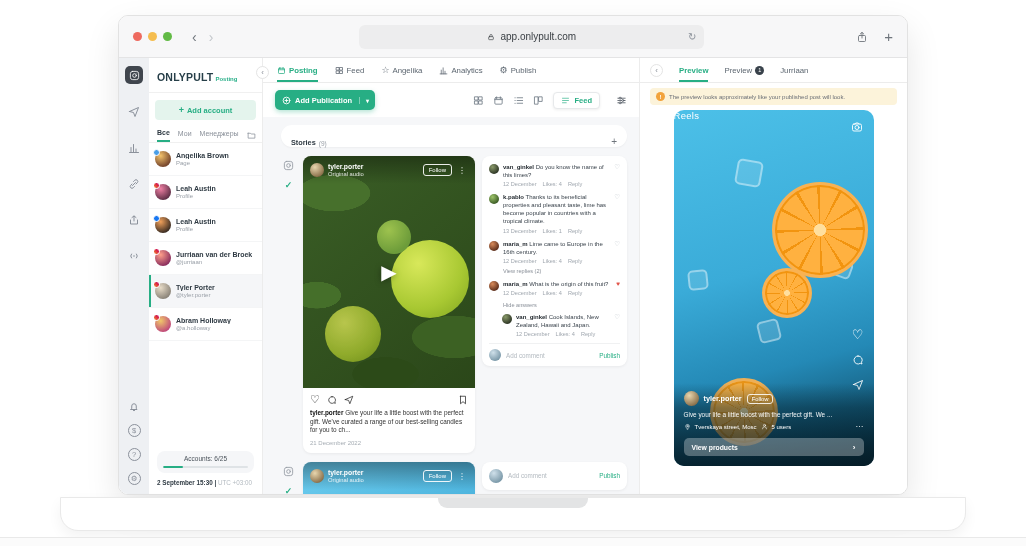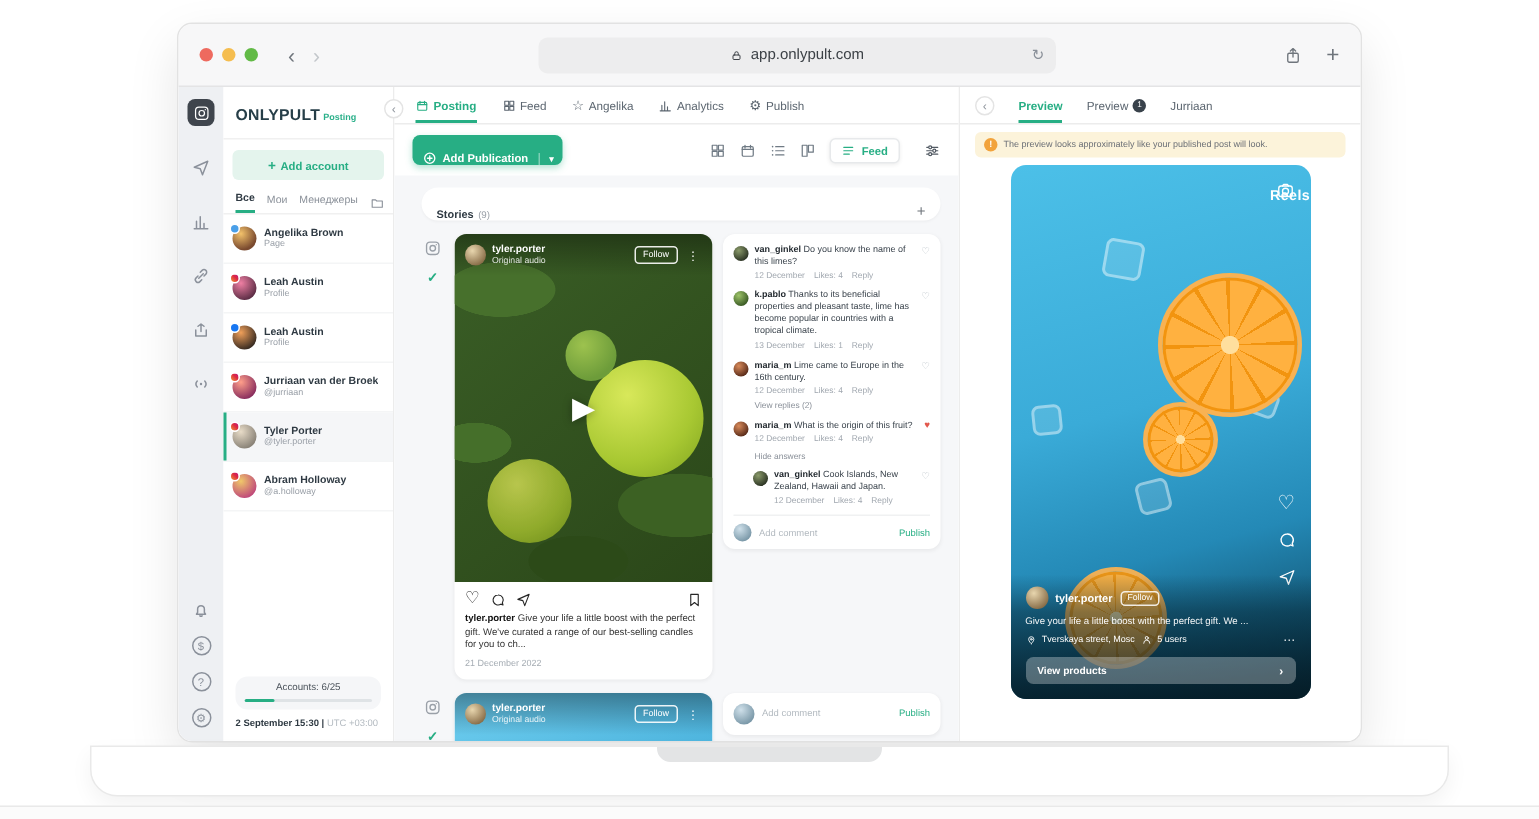--- a/index.html
+++ b/index.html
@@ -73,21 +73,21 @@
 .date-row .tz{color:#b3bac0;font-weight:normal}
 
 
 .main{flex:1;min-width:0;display:flex;flex-direction:column;background:#fff;position:relative}
 .main-tabs{height:25px;display:flex;align-items:center;gap:17px;padding-left:14px;border-bottom:1px solid #ececec;font-size:7.8px;color:#5c6670}
 .mtab{display:flex;align-items:center;gap:3px;height:100%;position:relative}
 .mtab .ic{width:9px;height:9px}
 .mtab.active{color:#27ae84;font-weight:bold}
 .mtab.active::after{content:"";position:absolute;left:0;right:0;bottom:0;height:2px;background:#27ae84}
 .toolbar{height:34px;display:flex;align-items:center;padding:0 12px;gap:8px}
-.add-pub{height:20px;background:#27ae84;color:#fff;border-radius:5px;display:flex;align-items:flex-end;font-size:7.5px;font-weight:bold;box-shadow:0 2px 5px rgba(39,174,132,.35)}
+.add-pub{height:20px;background:#27ae84;color:#fff;border-radius:5px;display:flex;align-items:center;font-size:7.5px;font-weight:bold;box-shadow:0 2px 5px rgba(39,174,132,.35)}
 .add-pub .seg1{display:flex;align-items:center;gap:4px;padding:0 7px}
 .add-pub .seg2{padding:0 6px;border-left:1px solid rgba(255,255,255,.4);font-size:6px}
 .add-pub .ic{width:9px;height:9px;stroke-width:2.4}
 .views{margin-left:auto;display:flex;align-items:center;gap:9px;color:#6f7a84}
 .views .ic{width:11px;height:11px;stroke-width:1.8}
 .feed-pill{display:flex;align-items:center;gap:4px;background:#fff;border:1px solid #e7e9eb;box-shadow:0 1px 3px rgba(0,0,0,.07);border-radius:4px;padding:3px 7px;color:#27ae84;font-size:7.5px;font-weight:bold}
 .feed-pill .ic{width:9px;height:9px}
 .sliders{margin-left:7px;color:#525a63}
 .scroll{flex:1;background:#f6f7f9;padding:8px 12px 0 18px;overflow:hidden}
 .stories-bar{background:#fff;border-radius:11px;height:22px;display:flex;align-items:flex-end;padding:0 10px;box-shadow:0 1px 2px rgba(0,0,0,.04);font-size:7.3px}
@@ -155,21 +155,21 @@
 .ptab.active::after{content:"";position:absolute;left:0;right:0;bottom:0;height:2px;background:#27ae84}
 .pbadge{width:9px;height:9px;border-radius:50%;background:#39424b;color:#fff;font-size:5.5px;display:flex;align-items:center;justify-content:center}
 .notice{margin:5px 10px 0;background:#fcf3da;border-radius:4px;padding:4px 6px;display:flex;align-items:center;gap:4px;font-size:6px;color:#6b6f76}
 .notice-ic{width:9px;height:9px;border-radius:50%;background:#f2a33c;color:#fff;font-size:6px;font-weight:bold;display:flex;align-items:center;justify-content:center;flex:none}
 .phone{margin:5px auto 0;width:200px;height:356px;border-radius:10px;overflow:hidden;position:relative;background:linear-gradient(165deg,#4cc0e8 0%,#3aabd8 45%,#2489b6 70%,#11516e 90%,#0a2e3d 100%)}
 .cube{position:absolute;border:2px solid rgba(255,255,255,.4);background:rgba(255,255,255,.12);border-radius:5px}
 .cube1{width:26px;height:26px;left:62px;top:50px;transform:rotate(10deg)}
 .cube2{width:22px;height:22px;left:84px;top:210px;transform:rotate(-14deg)}
 .cube3{width:18px;height:18px;left:160px;top:150px;transform:rotate(20deg)}
 .cube4{width:20px;height:20px;left:14px;top:160px;transform:rotate(-6deg)}
-.reels-title{position:absolute;top:15px;left:0;right:0;text-align:right;color:#fff;font-size:9.5px;font-weight:bold;letter-spacing:.3px}
+.reels-title{position:absolute;top:0;left:0;right:0;text-align:left;color:#fff;font-size:9.5px;font-weight:normal;letter-spacing:.3px}
 .phone-cam{position:absolute;top:11px;right:11px;color:#fff}
 .slice-big{position:absolute;width:96px;height:96px;right:6px;top:72px}
 .slice-small{position:absolute;width:50px;height:50px;left:88px;top:158px}
 .slice-low{position:absolute;width:68px;height:68px;left:36px;top:268px;opacity:.95}
 .phone-icons{position:absolute;right:10px;top:218px;display:flex;flex-direction:column;align-items:center;gap:13px;color:#fff}
 .phone-icons .hg{font-size:13px;line-height:1}
 .phone-icons .ic{width:12px;height:12px;stroke-width:1.8}
 .phone-overlay{position:absolute;left:0;right:0;bottom:0;padding:8px 10px 10px;background:linear-gradient(transparent,rgba(5,35,48,.45) 30%,rgba(4,25,35,.85));color:#fff}
 .puser{display:flex;align-items:center;gap:5px}
 .pav{width:15px;height:15px;border-radius:50%;background:radial-gradient(circle at 35% 30%,#e8d6ae,#8a6f4a 75%);flex:none}

